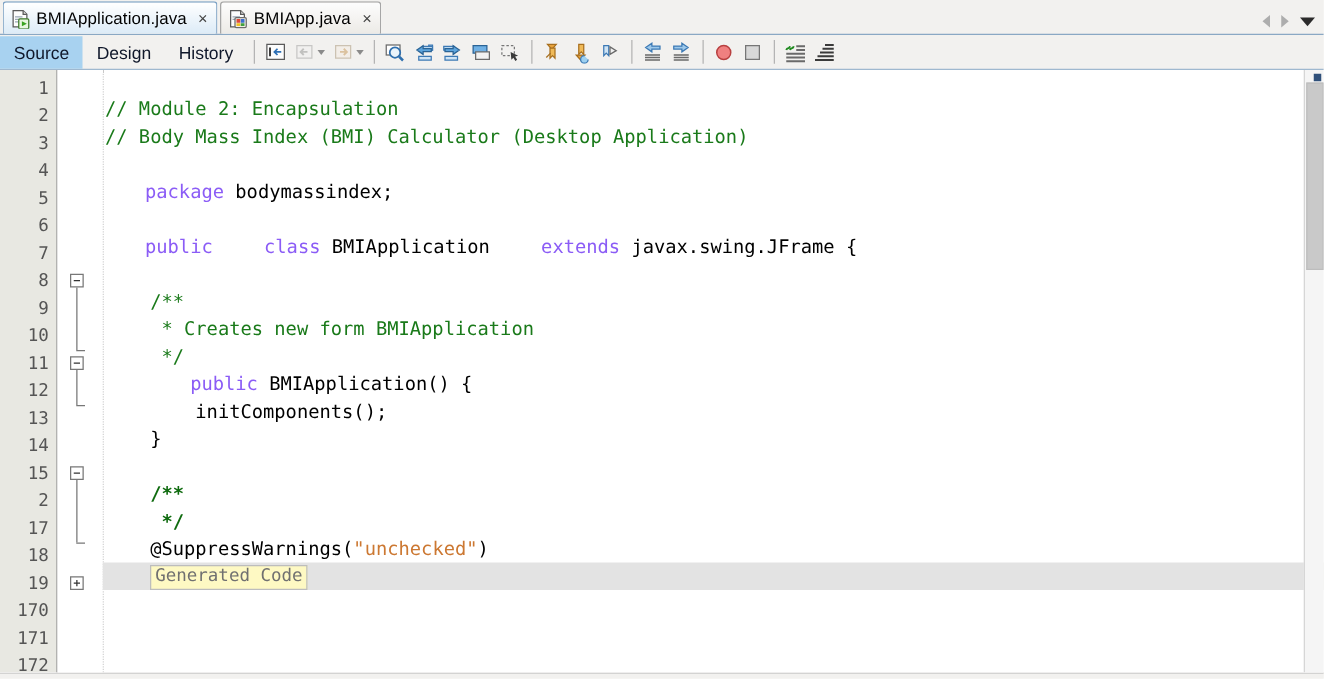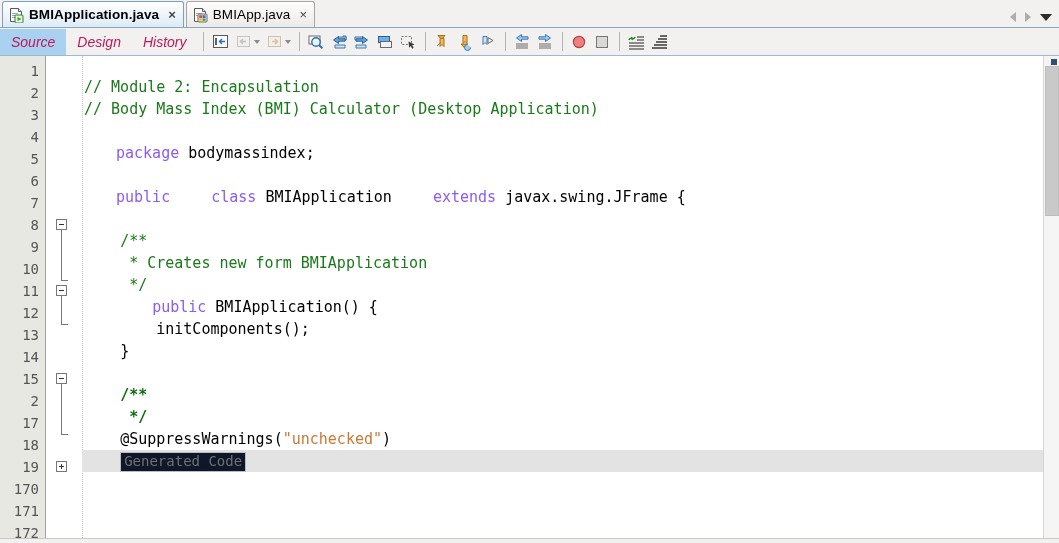--- a/index.html
+++ b/index.html
@@ -111,24 +111,23 @@
     border-bottom: 1px solid #9fb8cf;
     box-sizing: border-box;
     padding-left: 0;
   }
   .viewtab {
     height: 26px;
     padding: 0 11px;
     display: flex;
     align-items: center;
     font-size: 14px;
-    color: #be185d;
+    color: #0f172a;
     cursor: pointer;
     box-sizing: border-box;
-    font-style: italic;
   }
   .viewtab.active {
     background: #a8d2f0;
   }
   .tb-sep {
     width: 1px;
     height: 19px;
     background: #b4b4b4;
     margin: 0 5px;
     flex: none;
@@ -261,21 +260,21 @@
     background: #e3e3e3;
   }
   .kw { color: #8b5cf6; margin-left: 32px; }
   .cmt { color: #1a7a1a; }
   .cmt-b { color: #0f6b0f; font-weight: bold; }
   .str { color: #cc7832; }
   .bold { font-weight: normal; color: #000; }
   .fold-chip {
     display: inline-block;
     border: 1px solid #bdbdbd;
-    background: #0f172a;
+    background: #fef9c3;
     color: #707070;
     padding: 0 3px;
     line-height: 17px;
     height: 18px;
     vertical-align: middle;
     font-family: "DejaVu Sans Mono", monospace;
     font-size: 14px;
     cursor: pointer;
   }
 
@@ -311,21 +310,21 @@
     border-top: 1px solid #c9c9c9;
   }
 </style>
 </head>
 <body>
 
 <div class="app">
 
   <div class="tabbar">
 
-    <div class="tab active" style="margin-left:2px;font-weight:bold;">
+    <div class="tab active" style="margin-left:2px;">
       <span class="tab-icon">
         <svg width="16" height="16" viewBox="0 0 16 16">
           <path d="M2.5 1.5h8l3 3v10h-11z" fill="#fdfdfd" stroke="#5a5a5a" stroke-width="1"></path>
           <path d="M10.5 1.5v3h3" fill="#dfdfdf" stroke="#5a5a5a" stroke-width="1"></path>
           <path d="M4 6.5h6M4 8.5h6M4 10.5h4" stroke="#9aa7b5" stroke-width="1"></path>
           <rect x="7" y="8" width="8" height="8" rx="1" fill="#e8f6e0" stroke="#3d7a2a" stroke-width="1"></rect>
           <path d="M9.5 10l4 2-4 2z" fill="#3aa320"></path>
         </svg>
       </span>
       <span class="tab-label">BMIApplication.java</span>

